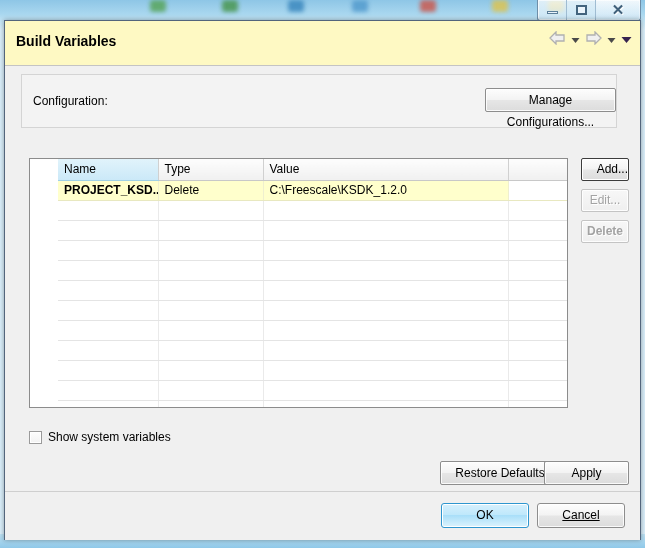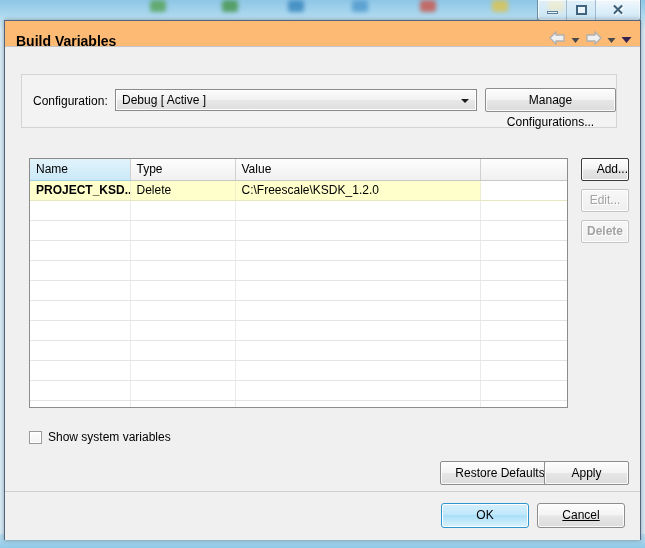--- a/index.html
+++ b/index.html
@@ -115,22 +115,22 @@
     height: 520px;
     background: #f0f0f0;
     border: 1px solid #53657c;
     box-sizing: border-box;
     box-shadow: 0 0 5px rgba(0,0,0,.35);
   }
 
   #dlg-header {
     position: absolute;
     left: 0; top: 0;
-    width: 100%; height: 26px;
-    background: #fdba74;
+    width: 100%; height: 45px;
+    background: #fef9c3;
     border-bottom: 1px solid #c4c4c4;
     box-sizing: border-box;
   }
   #dlg-title {
     position: absolute;
     left: 11px; top: 12px;
     font-size: 14px;
     font-weight: bold;
     color: #000;
   }
@@ -205,20 +205,21 @@
   #table-wrap {
     position: absolute;
     left: 24px;
     top: 137px;
     width: 539px;
     height: 250px;
     border: 1px solid #8c8c8c;
     background: #ffffff;
     box-sizing: border-box;
     overflow: hidden;
+    padding-left: 28px;
   }
   table.grid {
     border-collapse: collapse;
     width: 537px;
     table-layout: fixed;
   }
   table.grid th {
     height: 21px;
     padding: 0 0 0 6px;
     font-size: 12px;
@@ -427,24 +428,20 @@
         <svg width="11" height="8" viewBox="0 0 11 8">
           <path d="M0.5 1 L10.5 1 L5.5 7 Z" fill="#36234f"></path>
         </svg>
       </span>
     </div>
   </div>
 
   <div id="config-group">
     <div id="config-label">Configuration:</div>
 
-    <div id="config-combo">
-      <span id="config-combo-text">Debug  [ Active ]</span>
-      <span id="config-combo-arrow"></span>
-    </div>
 
     <div id="manage-btn">Manage Configurations...</div>
   </div>
 
   <div id="table-wrap">
     <table class="grid">
       <colgroup>
         <col style="width:100px">
         <col style="width:105px">
         <col style="width:245px">

